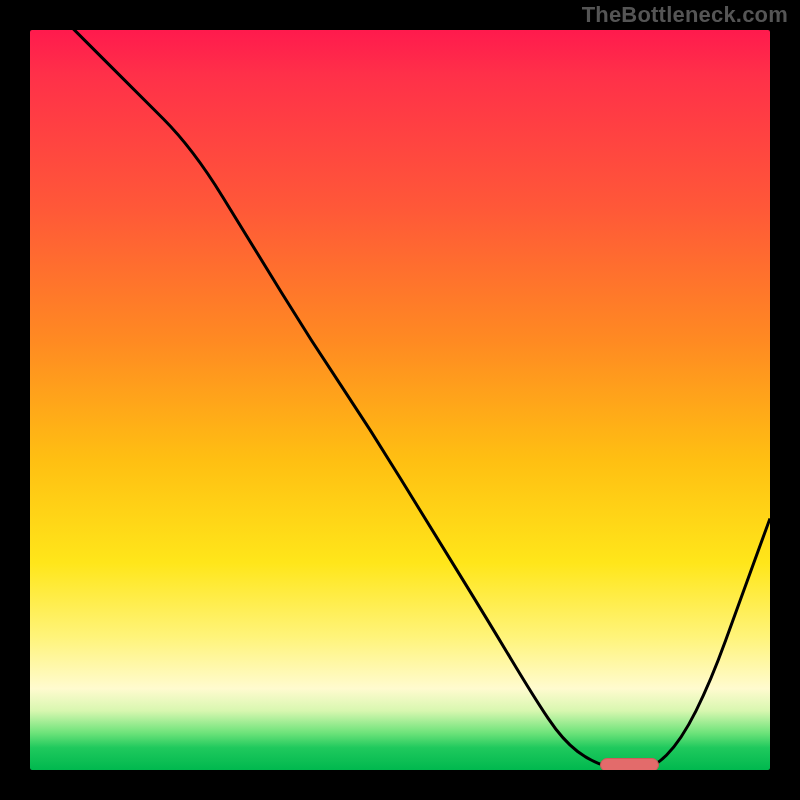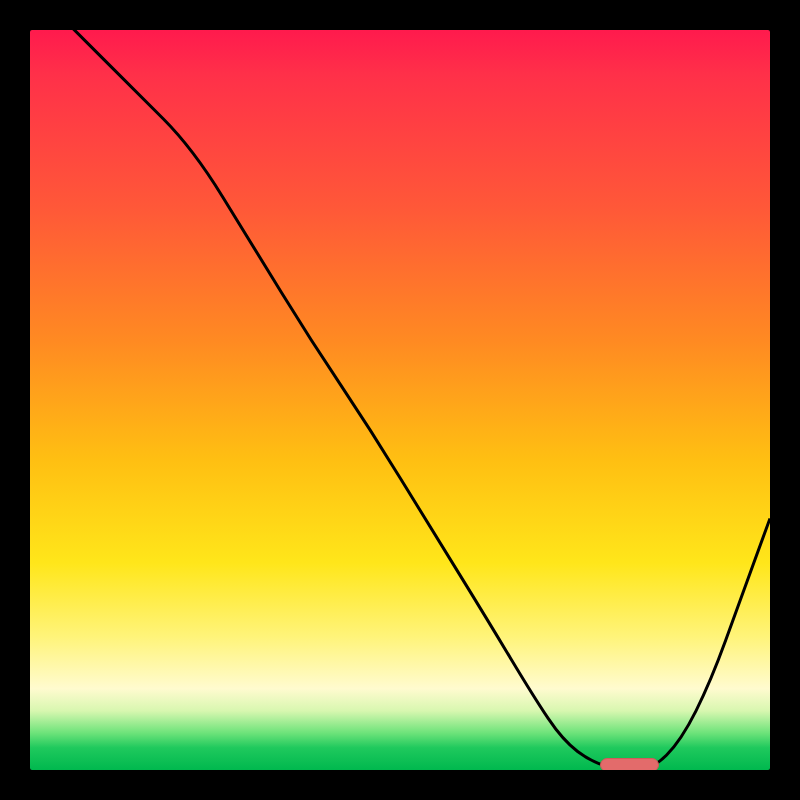--- a/index.html
+++ b/index.html
@@ -67,20 +67,21 @@
     background: #e36b6b;
     border: 1px solid #cf5a5a;
     box-sizing: border-box;
   }
 </style>
 </head>
 <body>
 
 <div class="stage">
 
+  <div class="watermark">TheBottleneck.com</div>
 
   <div class="plot" id="plot">
 
     <div class="gradient"></div>
 
     <svg class="curve" viewBox="0 0 740 740" preserveAspectRatio="none">
       <path id="curve-path" d="M 0 -44.40000000000009 Q 44.4 0 74 29.599999999999966 Q 103.60000000000001 59.19999999999993 133.20000000000002 88.79999999999995 Q 162.8 118.39999999999998 192.4 166.5 Q 222 214.60000000000002 251.6 262.70000000000005 Q 281.2 310.8 310.8 355.2 Q 340.40000000000003 399.59999999999997 370 447.69999999999993 Q 399.6 495.79999999999995 429.20000000000005 543.9 Q 458.8 592 481 629 Q 503.20000000000005 666 518 688.2 Q 532.8 710.4 547.5999999999999 721.5 Q 562.4 732.6 577.2 736.3 Q 592 740 606.8 740 Q 621.6 740 636.4000000000001 725.2 Q 651.2 710.4 666 680.8 Q 680.8000000000001 651.2 695.6 610.5 Q 710.4 569.8 725.2 529.0999999999999 L 740 488.4" fill="none" stroke="#000" stroke-width="3"></path>
     </svg>
 
     <div class="marker" id="marker" style="left: 569.8px; width: 59.2px; top: 728px;"></div>

